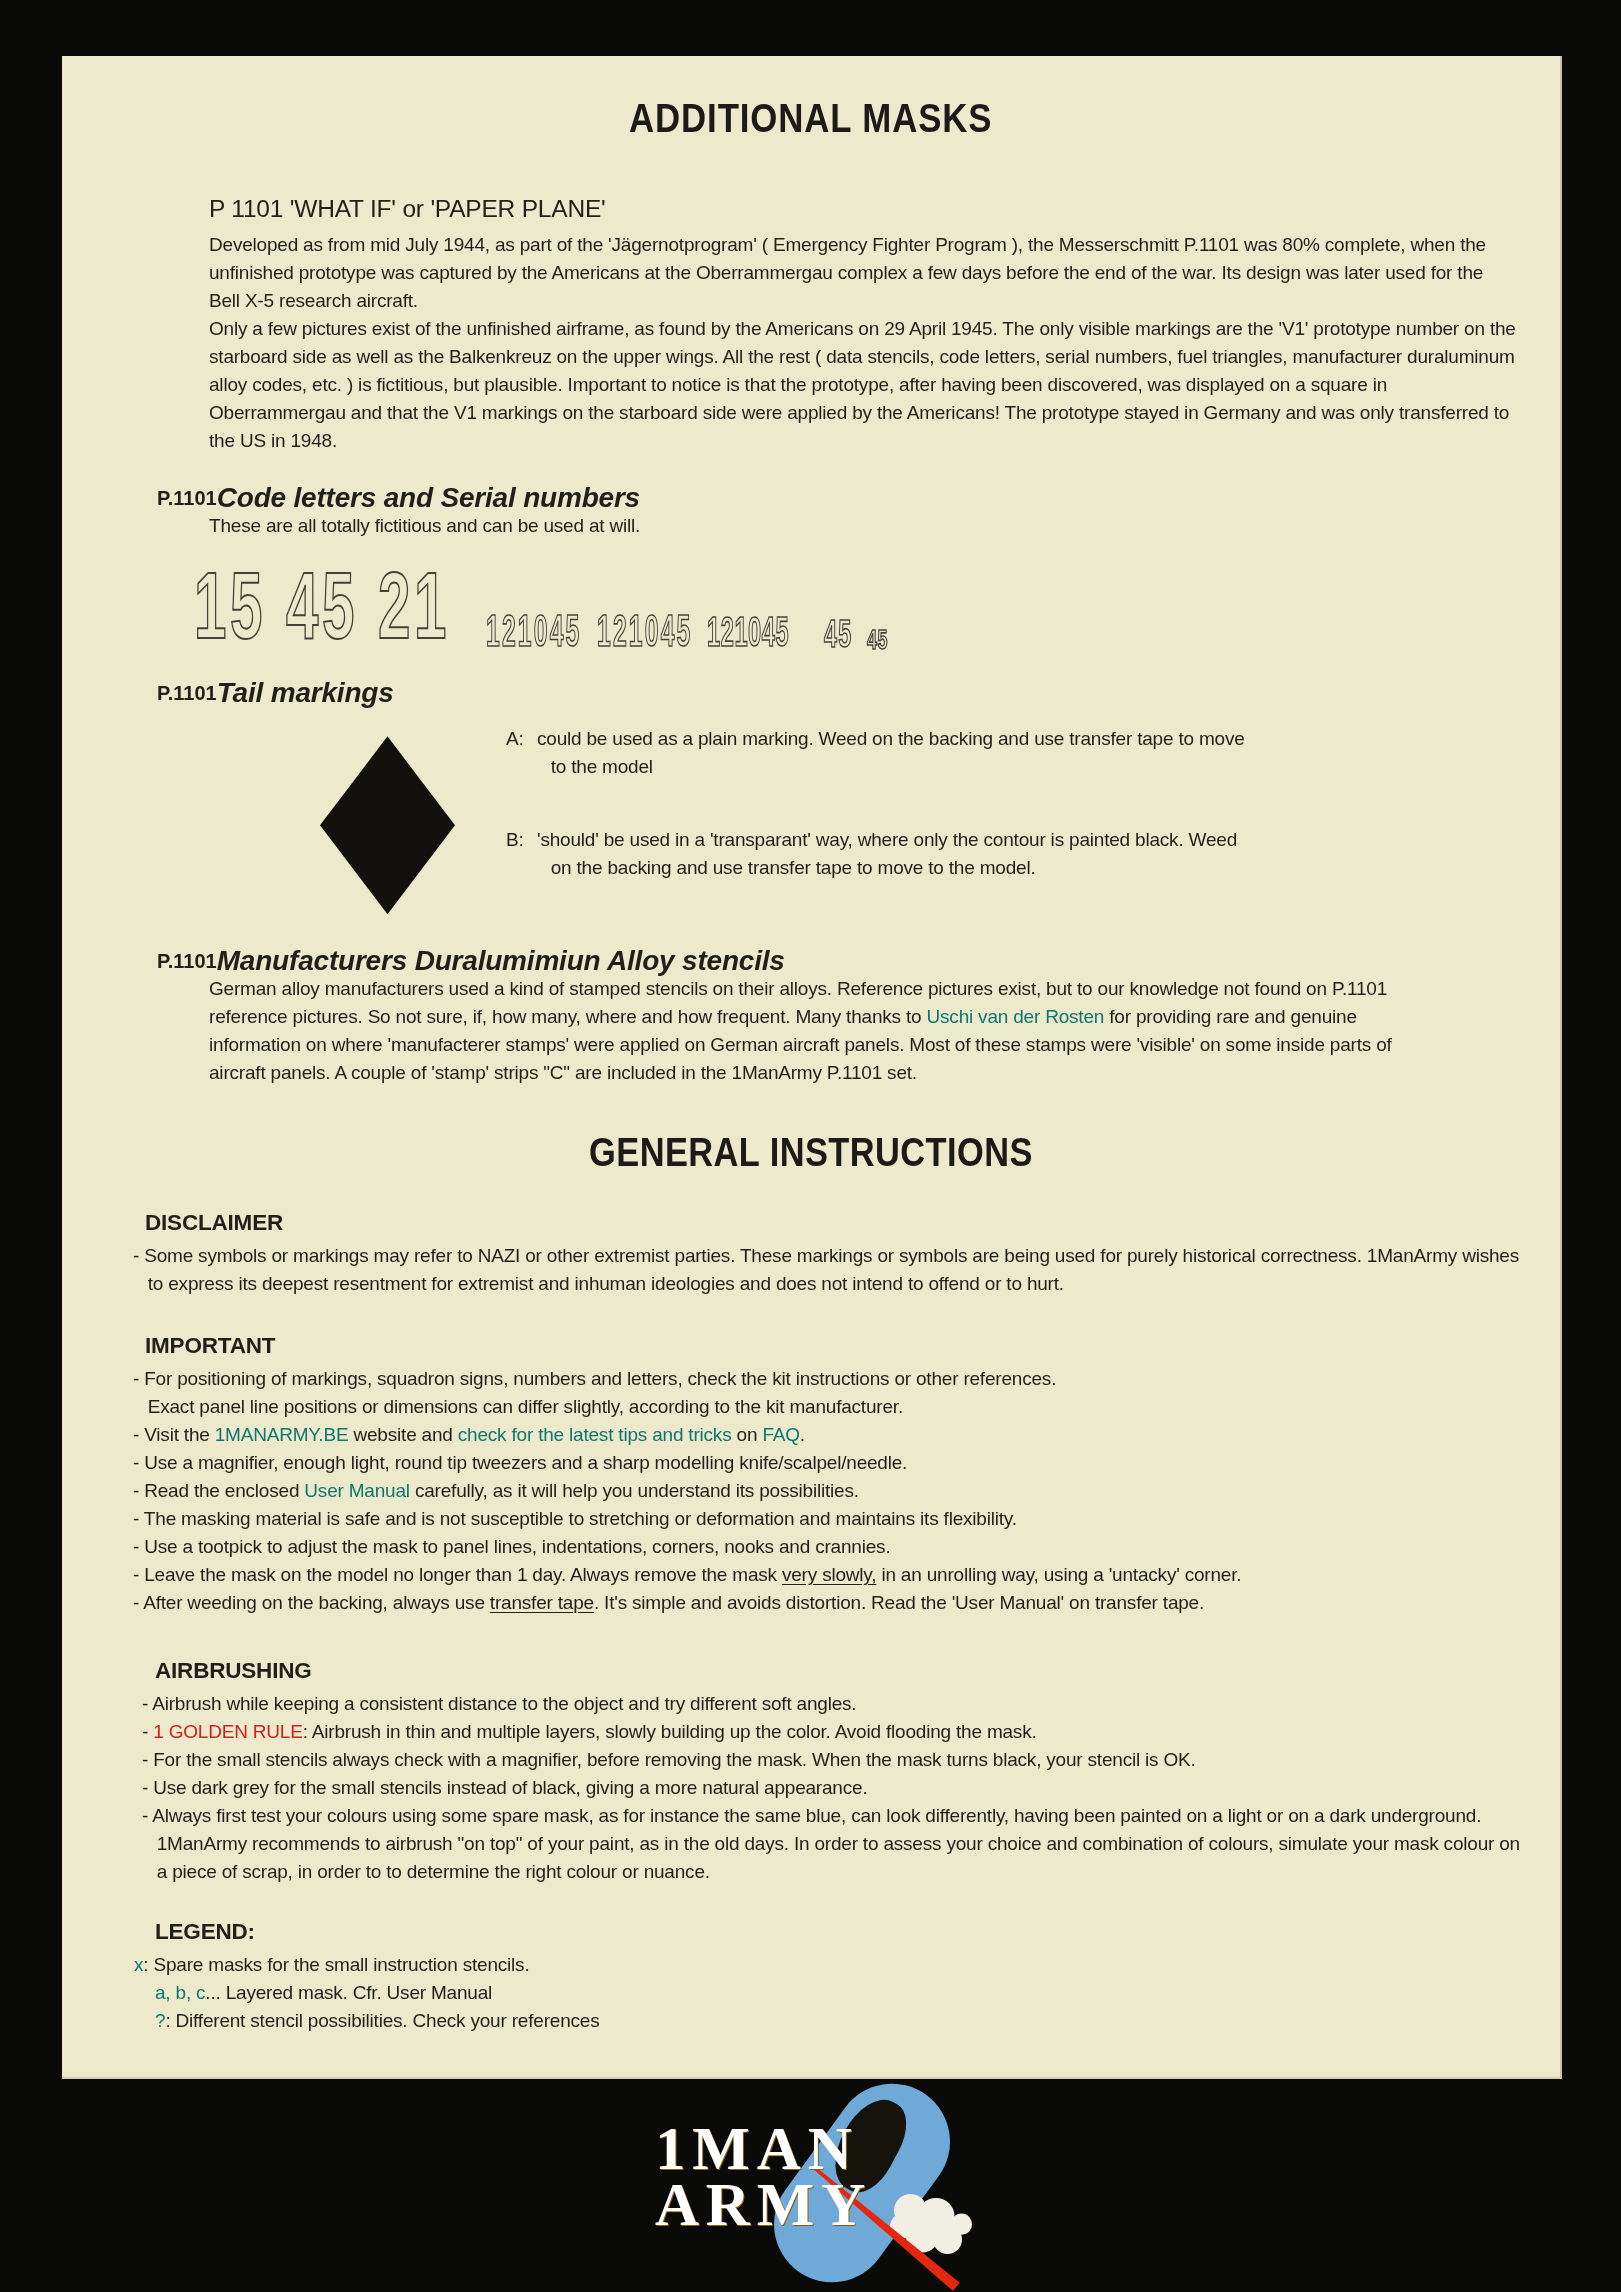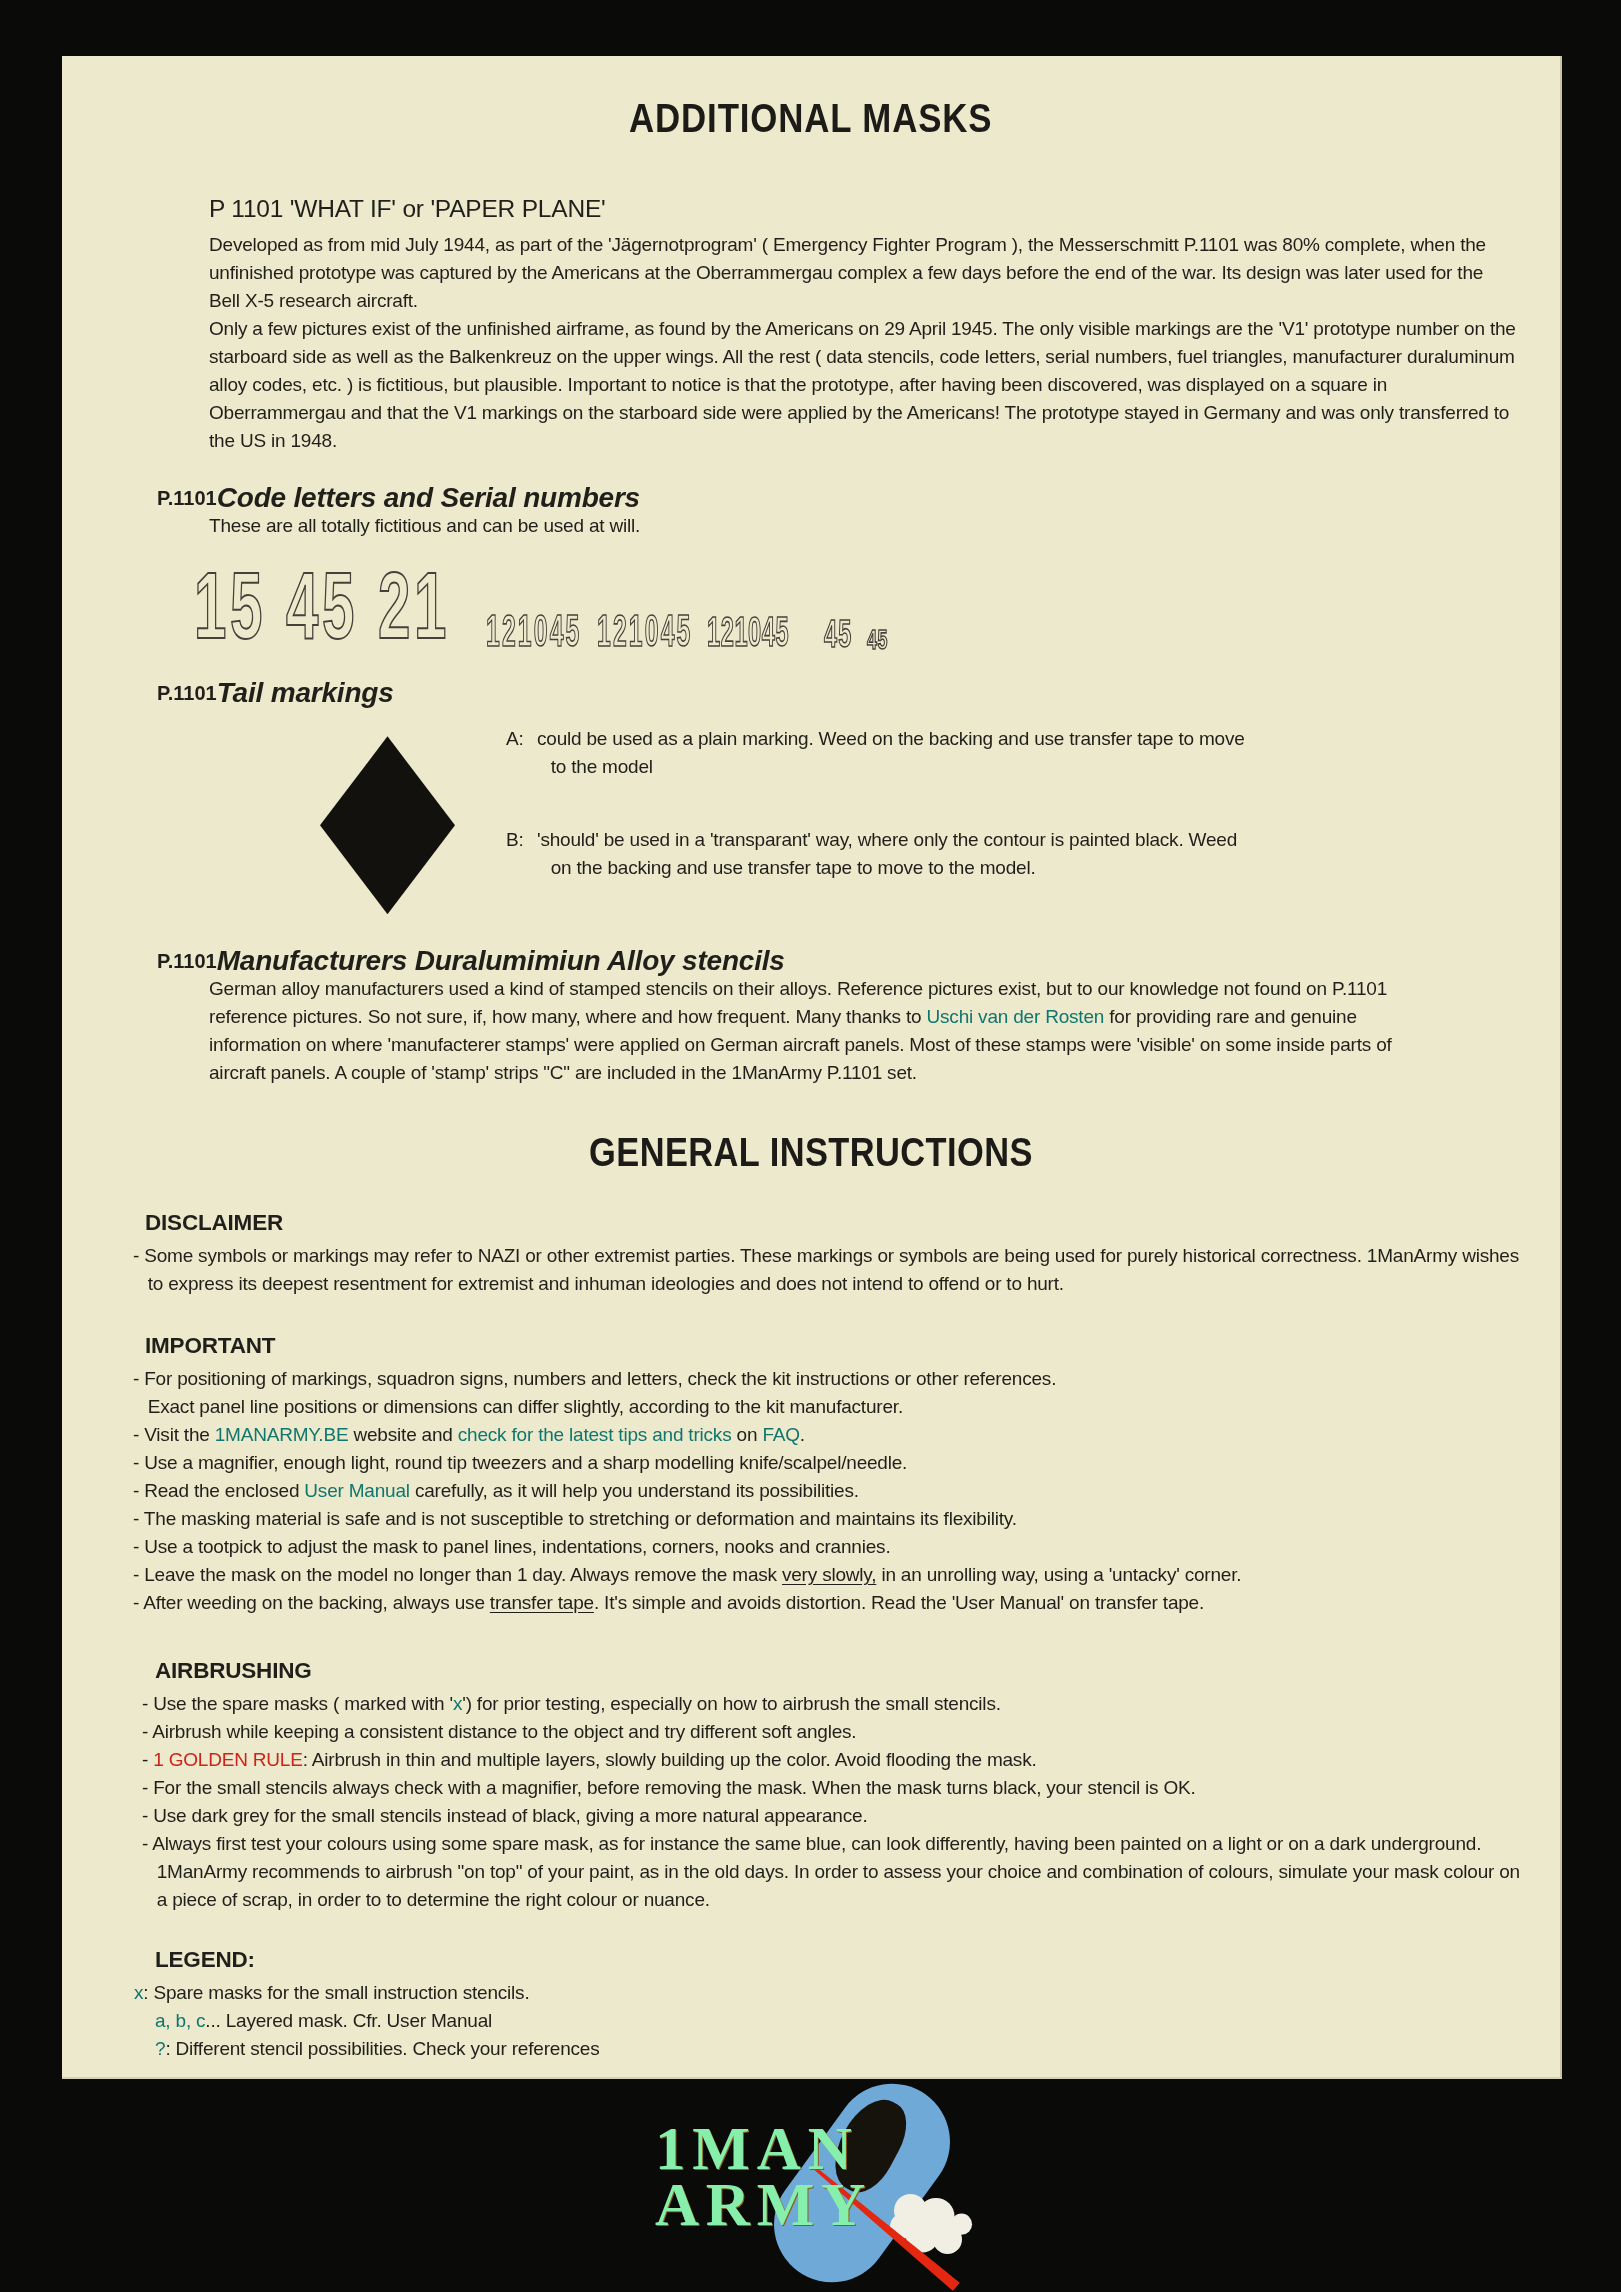--- a/index.html
+++ b/index.html
@@ -88,21 +88,21 @@
   }
   .streak{
     position:absolute;left:165px;top:74px;width:186px;height:10.8px;background:#e42710;
     transform:rotate(40deg);transform-origin:left center;
     -webkit-clip-path:polygon(0 35%,100% 0,100% 100%,0 65%);
     clip-path:polygon(0 35%,100% 0,100% 100%,0 65%);
   }
   .logo-text{
     position:absolute;left:5.9px;top:33px;z-index:3;
     font-family:"Liberation Serif",serif;font-weight:700;font-size:61px;line-height:56px;
-    color:#86efac;letter-spacing:6.9px;text-shadow:1px 1px 0 #8a5e10;
+    color:#ffffff;letter-spacing:6.9px;text-shadow:1px 1px 0 #8a5e10;
   }
 </style>
 </head>
 <body>
 
 <div class="page">
 
   <div class="title-wrap">
     <span class="doc-title">ADDITIONAL MASKS</span>
   </div>
@@ -176,21 +176,20 @@
     <div class="bullet">- Use a magnifier, enough light, round tip tweezers and a sharp modelling knife/scalpel/needle.</div>
     <div class="bullet"><span>- Read the enclosed </span><a class="link">User Manual</a><span> carefully, as it will help you understand its possibilities.</span></div>
     <div class="bullet">- The masking material is safe and is not susceptible to stretching or deformation and maintains its flexibility.</div>
     <div class="bullet">- Use a tootpick to adjust the mask to panel lines, indentations, corners, nooks and crannies.</div>
     <div class="bullet"><span>- Leave the mask on the model no longer than 1 day. Always remove the mask </span><span class="ul">very slowly,</span><span> in an unrolling way, using a 'untacky' corner.</span></div>
     <div class="bullet"><span>- After weeding on the backing, always use </span><span class="ul">transfer tape</span><span>. It's simple and avoids distortion. Read the 'User Manual' on transfer tape.</span></div>
   </div>
 
   <div class="sec-head" style="margin-top:41px;margin-left:93px;">AIRBRUSHING</div>
   <div class="bullets" style="margin-left:80px;">
-    <div class="bullet"><span>- Use the spare masks ( marked with '</span><span class="link">x</span><span>') for prior testing, especially on how to airbrush the small stencils.</span></div>
     <div class="bullet">- Airbrush while keeping a consistent distance to the object and try different soft angles.</div>
     <div class="bullet"><span>- </span><span class="red">1 GOLDEN RULE</span><span>: Airbrush in thin and multiple layers, slowly building up the color. Avoid flooding the mask.</span></div>
     <div class="bullet">- For the small stencils always check with a magnifier, before removing the mask. When the mask turns black, your stencil is OK.</div>
     <div class="bullet">- Use dark grey for the small stencils instead of black, giving a more natural appearance.</div>
     <div class="bullet">- Always first test your colours using some spare mask, as for instance the same blue, can look differently, having been painted on a light or on a dark underground. 1ManArmy recommends to airbrush "on top" of your paint, as in the old days. In order to assess your choice and combination of colours, simulate your mask colour on a piece of scrap, in order to to determine the right colour or nuance.</div>
   </div>
 
   <div class="sec-head" style="margin-top:33px;margin-left:93px;">LEGEND:</div>
   <div>
     <div class="legend-line" style="margin-left:72px;"><span class="link">x</span><span>: Spare masks for the small instruction stencils.</span></div>

